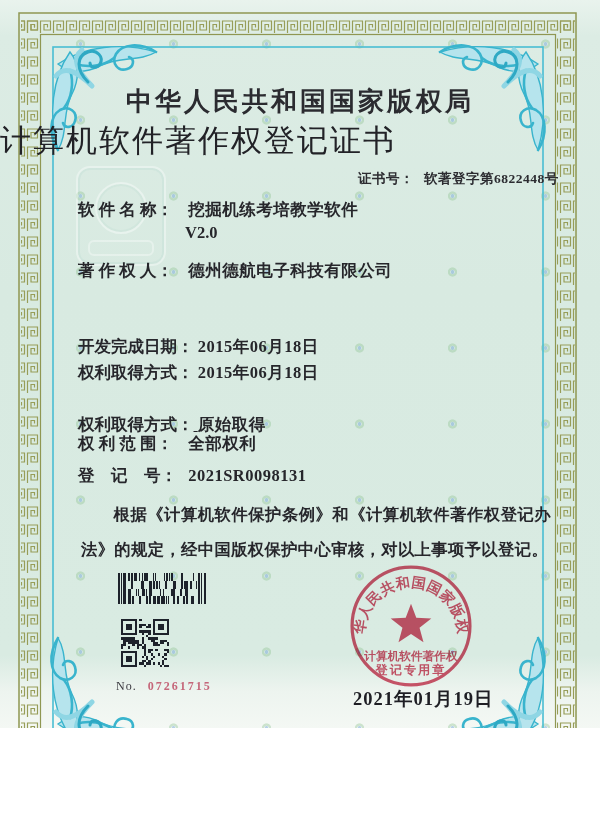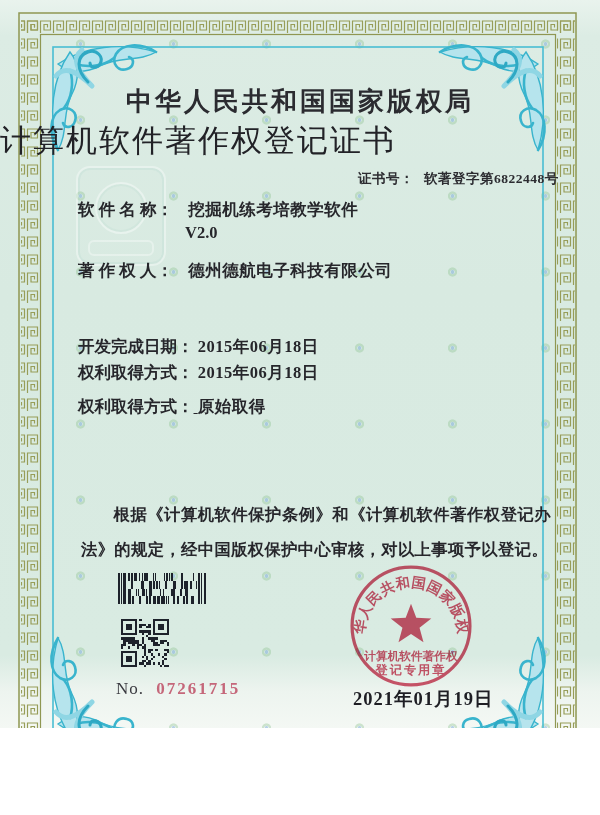--- a/index.html
+++ b/index.html
@@ -44,29 +44,29 @@
   }
   .cert-no{
     position:absolute;left:358px;top:170px;font-size:13.5px;font-weight:bold;
     color:#2c2c31;letter-spacing:.5px;white-space:nowrap;text-align:right;
   }
   .cert-no .lab{margin-right:10px;}
   .frow{position:absolute;left:78px;font-size:16.5px;font-weight:bold;white-space:nowrap;color:#26262b;}
   .frow .lab{display:inline-block;min-width:106px;}
   .frow .val{display:inline-block;letter-spacing:.5px;text-align:center;}
   .r0{top:199px;} .r0b{position:absolute;left:185px;top:223px;font-size:16.5px;font-weight:bold;}
-  .r1{top:260px;} .r2{top:326px;margin-top:10px;} .r3{top:362px;} .r4{top:396px;text-decoration:underline;} .r5{top:433px;} .r6{top:465px;}
+  .r1{top:260px;} .r2{top:326px;margin-top:10px;} .r3{top:362px;} .r4{top:414px;text-decoration:underline;} .r5{top:433px;} .r6{top:465px;}
   .body-par{
     position:absolute;left:66px;top:497px;width:470px;
     font-size:16.3px;font-weight:600;line-height:35px;letter-spacing:.4px;
     text-indent:2em;text-align:justify;color:#26262b;margin-left:15px;
   }
   .barcode{position:absolute;left:118px;top:573px;width:88px;height:31px;}
   .qr{position:absolute;left:121px;top:619px;width:48px;height:48px;}
-  .serial{position:absolute;left:116px;top:679px;font-size:17px;white-space:nowrap;}
+  .serial{position:absolute;left:116px;top:679px;font-size:12px;white-space:nowrap;}
   .serial .no-lab{color:#3a3a40;letter-spacing:1px;}
   .serial .no-num{color:#c5677a;letter-spacing:2px;margin-left:8px;font-weight:600;}
   .stamp{position:absolute;left:347px;top:562px;width:128px;height:128px;opacity:.88;mix-blend-mode:multiply;}
   .issue-date{
     position:absolute;left:353px;top:686px;font-size:18.5px;font-weight:bold;
     letter-spacing:1px;color:#1e1e24;
   }
 </style>
 </head>
 <body>
@@ -128,20 +128,28 @@
     <span class="lab">开发完成日期：</span>
     <span class="val">2015年06月18日</span>
   </div>
   <div class="frow r3">
     <span class="lab">权利取得方式：</span>
     <span class="val">2015年06月18日</span>
   </div>
   <div class="frow r4">
     <span class="lab">权利取得方式：</span>
     <span class="val">原始取得</span>
+  </div>
+  <div class="frow r5">
+    <span class="lab">权 利 范 围：</span>
+    <span class="val">全部权利</span>
+  </div>
+  <div class="frow r6">
+    <span class="lab">登　记　号：</span>
+    <span class="val">2021SR0098131</span>
   </div>
 
   <div class="body-par">根据《计算机软件保护条例》和《计算机软件著作权登记办法》的规定，经中国版权保护中心审核，对以上事项予以登记。</div>
 
   <div class="barcode">
     <svg id="bc" width="88" height="31" viewBox="0 0 88 31" shape-rendering="crispEdges">
         <rect x="0" y="0" width="2" height="31" fill="#1d222b"></rect>
         <rect x="3" y="0" width="1" height="31" fill="#1d222b"></rect>
         <rect x="5" y="0" width="3" height="31" fill="#1d222b"></rect>
         <rect x="80" y="0" width="1.5" height="31" fill="#1d222b"></rect>

